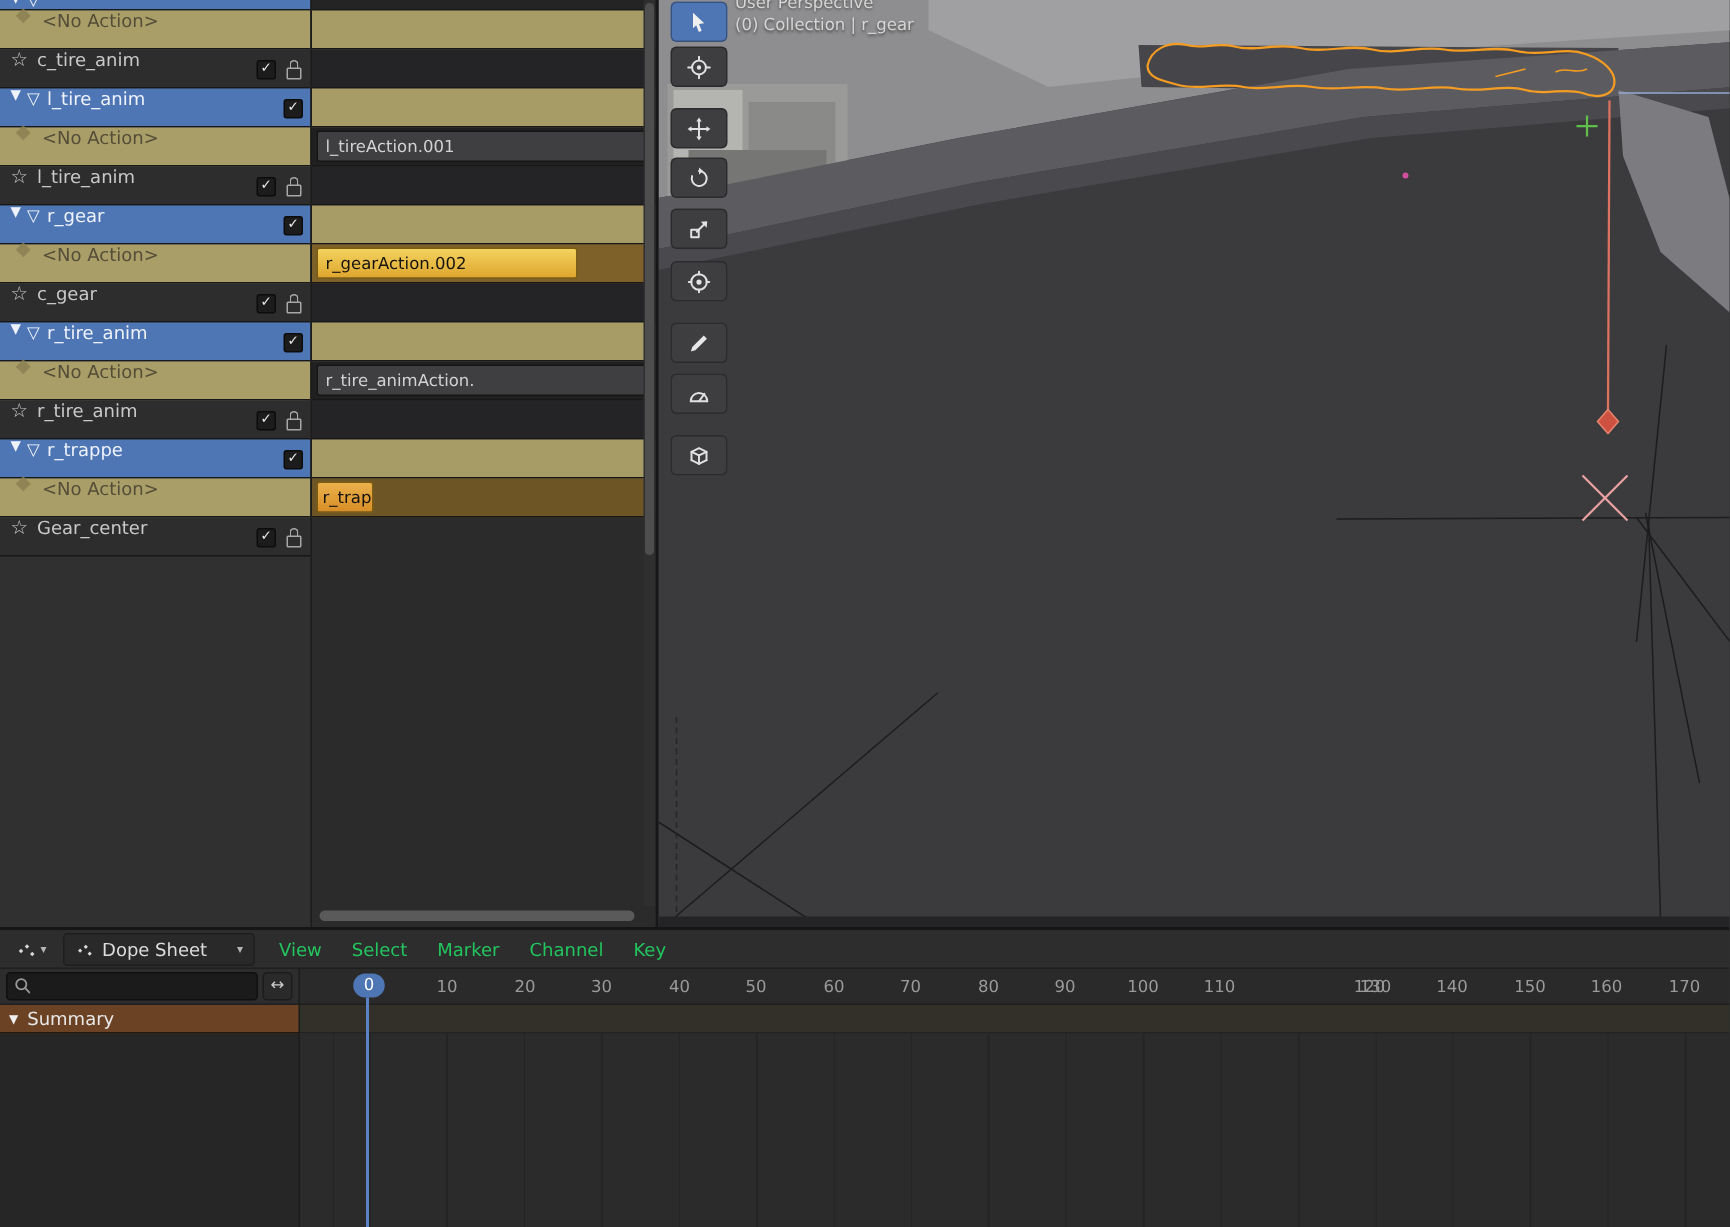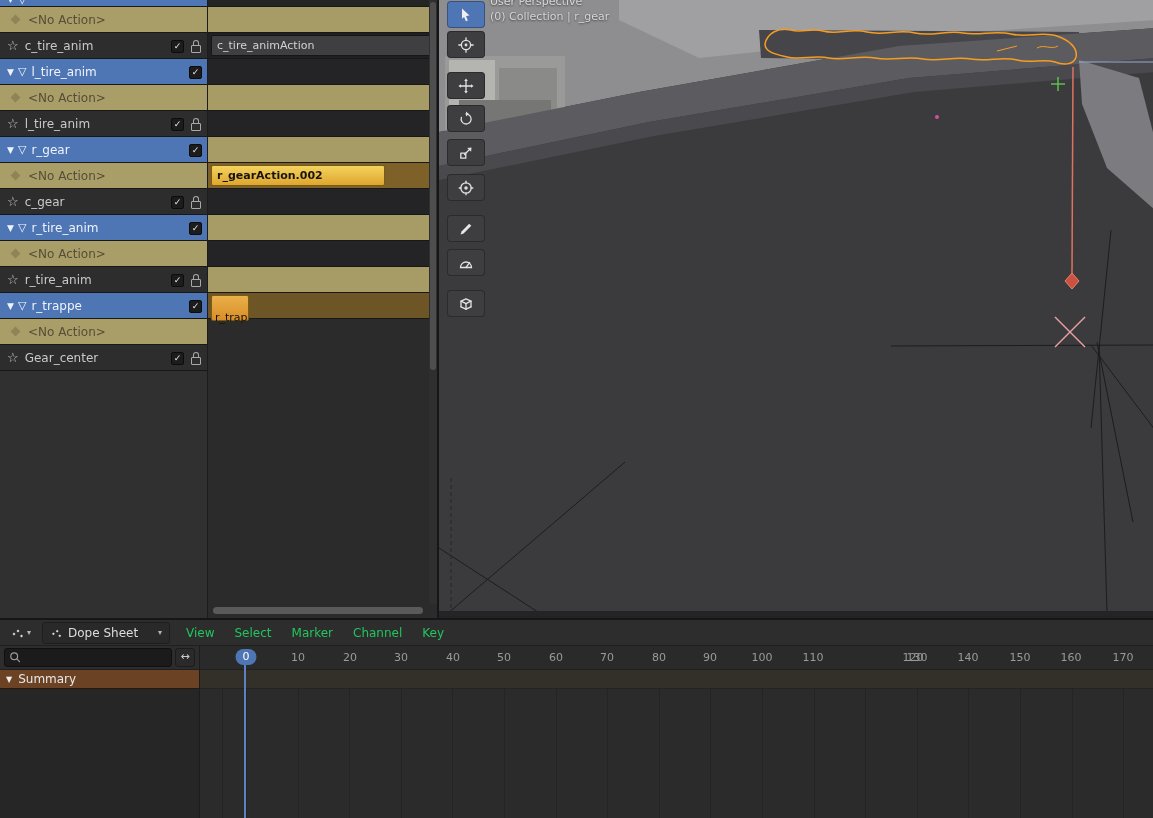--- a/index.html
+++ b/index.html
@@ -2,21 +2,21 @@
 <html><head>
 <meta charset="utf-8">
 <style>
   html,body{margin:0;padding:0}
   body{width:1153px;height:818px;position:relative;overflow:hidden;background:#2b2b2b;
        font-family:"DejaVu Sans","Liberation Sans",sans-serif;font-size:12px;color:#ccc}
 
   
   #nla-left{position:absolute;left:0;top:0;width:207px;height:618px;background:#303030;overflow:hidden}
   #nla-strips{position:absolute;left:207px;top:0;width:230px;height:618px;background:#2b2b2b;border-left:1px solid #1c1c1c;box-sizing:border-box;overflow:hidden}
-  .row{height:26px;display:flex;align-items:center;border-bottom:1px solid #181818;box-sizing:border-box;position:relative;white-space:nowrap}
+  .row{height:26px;display:flex;border-bottom:1px solid #181818;box-sizing:border-box;position:relative;white-space:nowrap}
   .row.partial{height:7px;overflow:hidden;align-items:flex-start}
   .row.partial .tri{margin-top:-6px}
   .row.partial .objicon{margin-top:-7px}
   .row.tan{background:#aa9e68;color:#544d38}
   .row.blue{background:#4f76b4;color:#eef2fb}
   .row.track{background:#2d2d2d;color:#c9c9c9}
   .tri{color:#eef2fb;font-size:9px;margin:0 4px 0 7px}
   .objicon{font-size:11px;margin-right:5px;color:#f2f6ff}
   .star{font-size:13px;margin:0 6px 0 7px;color:#c9c9c9}
   .sparkle{width:7px;height:7px;background:#8a7f52;transform:rotate(45deg);margin:0 9px 0 12px;opacity:.85;flex:none}
@@ -28,22 +28,22 @@
 
   .srow{height:26px;border-bottom:1px solid #181818;box-sizing:border-box;position:relative}
   .srow.partial{height:7px;background:#242424}
   .srow.tan{background:#a89c66}
   .srow.blue{background:#242426}
   .srow.track{background:#202020}
   .srow.sel{background:#7e6128}
   .srow.sel2{background:#6e5526}
   .strip{position:absolute;left:3px;right:6px;top:2px;bottom:2px;background:#3f3f42;border:1px solid #161616;border-radius:2px;
          color:#d2d2d2;font-size:11px;line-height:20px;padding:0 5px;white-space:nowrap;overflow:hidden}
-  .strip.yellow{right:52px;background:linear-gradient(#f3d35e,#dfa62e);color:#171310;border-color:#7a5c14;font-weight:bold}
-  .strip.orange{right:auto;width:30px;background:linear-gradient(#eab04a,#d98e27);color:#171310;border-color:#7a5c14;overflow:visible;padding:12px 3px}
+  .strip.yellow{right:52px;background:linear-gradient(#f3d35e,#dfa62e);color:#171310;border-color:#7a5c14;font-weight:normal}
+  .strip.orange{right:auto;width:30px;background:linear-gradient(#eab04a,#d98e27);color:#171310;border-color:#7a5c14;overflow:visible;padding:0 3px}
   #nla-hscroll{position:absolute;left:5px;right:14px;bottom:4px;height:7px;background:#5a5a5a;border-radius:4px}
   #nla-vtrack{position:absolute;right:0;top:0;width:8px;height:604px;background:#2f2f30}
   #nla-vthumb{position:absolute;right:1px;top:2px;width:6px;height:368px;background:#4e4e4e;border-radius:3px}
 
   
   #viewport{position:absolute;left:437px;top:0;width:857px;height:618px;background:#3b3b3e;border-left:2px solid #161616;box-sizing:border-box;overflow:hidden}
   .vp-text{position:absolute;left:51px;color:#d6d6d6;font-size:11px;text-shadow:0 1px 2px rgba(0,0,0,.55);white-space:nowrap}
   #toolbar{position:absolute;left:8px;top:0;width:40px}
   .tbtn{position:absolute;left:0;width:38px;height:27px;background:#3e3e41;border-radius:4px;display:flex;align-items:center;justify-content:center;box-shadow:inset 0 0 0 1px rgba(0,0,0,.3)}
   .tbtn.active{background:#4f76b4}
@@ -201,32 +201,35 @@
           <span class="lockarc"></span>
           <span class="lockbody"></span>
         </span>
       </span>
   </div>
 </div>
 
 <div id="nla-strips">
   <div class="srow partial"></div>
   <div class="srow tan"></div>
-  <div class="srow track">
-    <div class="strip">c_tire_animAction</div>
-  </div>
   <div class="srow blue"></div>
   <div class="srow tan"></div>
+  <div class="srow track">
+    <div class="strip">l_tireAction.001</div>
+  </div>
   <div class="srow blue"></div>
   <div class="srow tan"></div>
   <div class="srow sel">
     <div class="strip yellow">r_gearAction.002</div>
   </div>
   <div class="srow blue"></div>
   <div class="srow tan"></div>
+  <div class="srow track">
+    <div class="strip">r_tire_animAction.</div>
+  </div>
   <div class="srow blue"></div>
   <div class="srow tan"></div>
   <div class="srow sel2">
     <div class="strip orange">r_trap</div>
   </div>
   <div id="nla-vtrack">
       <div id="nla-vthumb"></div>
     </div>
   <div id="nla-hscroll"></div>
 </div>

